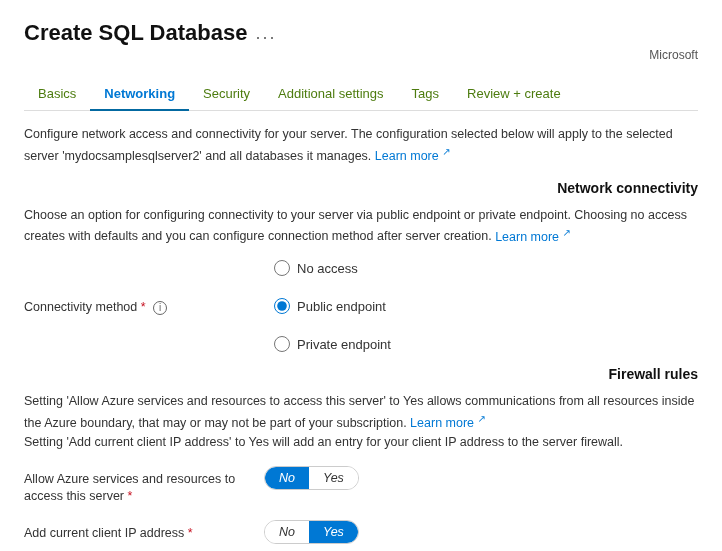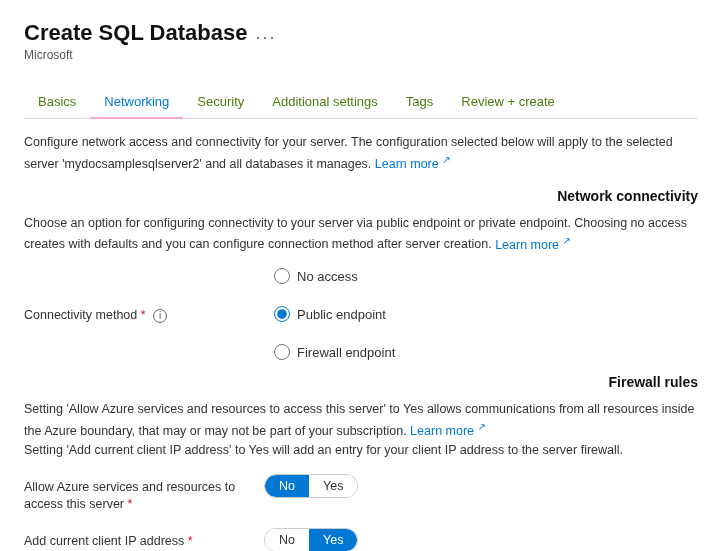--- a/index.html
+++ b/index.html
@@ -23,41 +23,42 @@
     .ellipsis {
       font-size: 18px;
       color: #666;
       letter-spacing: 2px;
       cursor: pointer;
     }
     .subtitle {
       font-size: 12px;
       color: #555;
       margin-top: 2px;
-      margin-bottom: 24px;
+      margin-bottom: 16px;
+      text-align: right;
     }
     .tabs {
       display: flex;
       border-bottom: 1px solid #ddd;
       margin-bottom: 14px;
       gap: 0;
     }
     .tab {
       padding: 8px 14px;
       font-size: 13px;
       color: #4d7c0f;
       cursor: pointer;
       border-bottom: 2px solid transparent;
       margin-bottom: -1px;
       white-space: nowrap;
     }
     .tab.active {
       color: #0078d4;
-      border-bottom: 2px solid #f9a8d4;
-      font-weight: 400;
+      border-bottom: 2px solid #0369a1;
+      font-weight: 700;
     }
     .info-text {
       font-size: 12.5px;
       color: #333;
       line-height: 1.5;
       margin-bottom: 14px;
     }
     .link {
       color: #0078d4;
       text-decoration: none;
@@ -147,20 +148,21 @@
       display: flex;
       align-items: center;
       gap: 0;
     }
     .toggle {
       display: inline-flex;
       border-radius: 20px;
       overflow: hidden;
       border: 1.5px solid #ccc;
       cursor: pointer;
+      font-style: italic;
     }
     .toggle-option {
       padding: 4px 14px;
       font-size: 12.5px;
       cursor: pointer;
       user-select: none;
     }
     .toggle-option.selected-no {
       background: #0078d4;
       color: #fff;
@@ -234,21 +236,21 @@
     <label class="radio-option">
       <input type="radio" name="connectivity" style="">
       <span class="radio-label">No access</span>
     </label>
     <label class="radio-option">
       <input type="radio" name="connectivity" checked="" style="">
       <span class="radio-label">Public endpoint</span>
     </label>
     <label class="radio-option">
       <input type="radio" name="connectivity" style="">
-      <span class="radio-label">Firewall endpoint</span>
+      <span class="radio-label">Private endpoint</span>
     </label>
   </div>
 </div>
 
 <div class="firewall-section">
   <div class="section-title">Firewall rules</div>
   <p class="firewall-info">
     <span>Setting 'Allow Azure services and resources to access this server' to Yes allows communications from all resources inside the Azure boundary, that may or may not be part of your subscription.</span>
     <a class="link">
       <span>Learn more</span>

